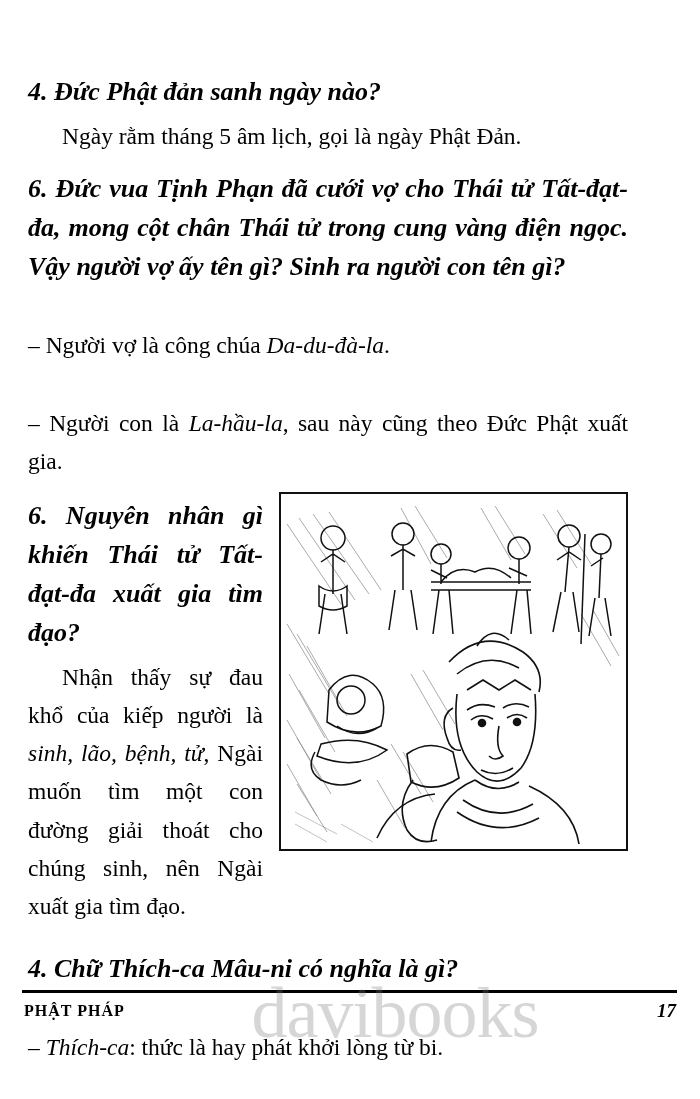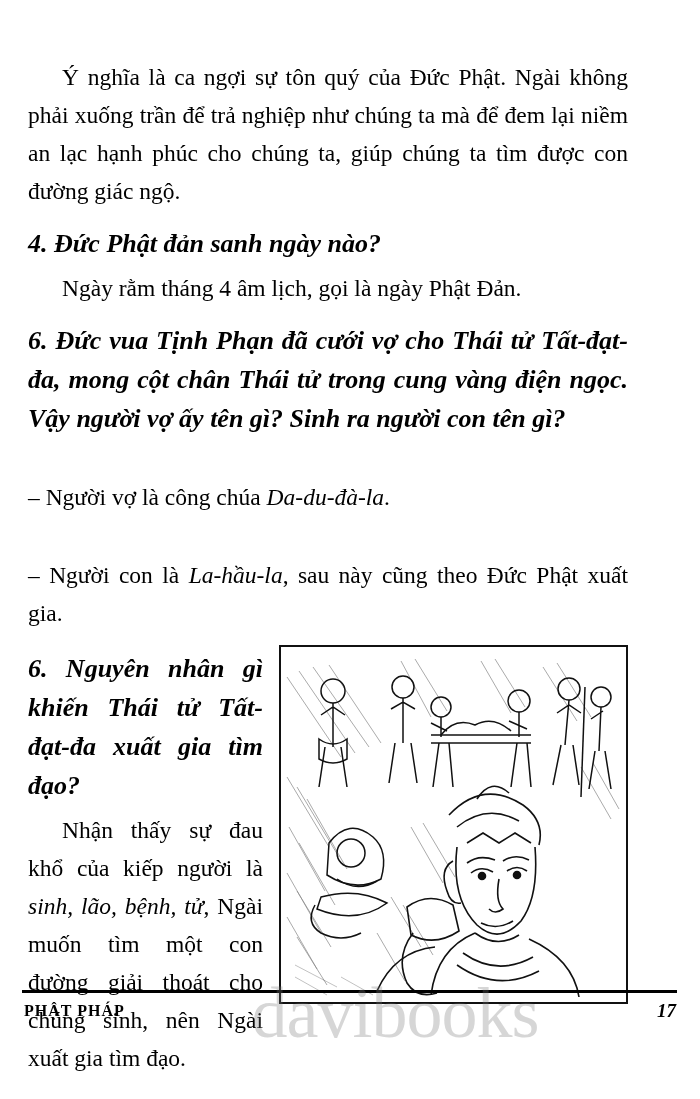--- a/index.html
+++ b/index.html
@@ -135,24 +135,23 @@
     margin-top: 6px;
   }
 </style>
 </head>
 <body>
 
 <div class="page">
 
   <div class="content">
 
-    <p class="para indent">Ý nghĩa là ca ngợi sự tôn quý của Đức Phật. Ngài không phải xuống trần để trả nghiệp như chúng ta mà để đem lại niềm an lạc hạnh phúc cho chúng ta, giúp chúng ta tìm được con đường giác ngộ.</p>
 
     <p class="q">4. Đức Phật đản sanh ngày nào?</p>
-    <p class="para indent">Ngày rằm tháng 4 âm lịch, gọi là ngày Phật Đản.</p>
+    <p class="para indent">Ngày rằm tháng 5 âm lịch, gọi là ngày Phật Đản.</p>
 
     <p class="q">6. Đức vua Tịnh Phạn đã cưới vợ cho Thái tử Tất-đạt-đa, mong cột chân Thái tử trong cung vàng điện ngọc. Vậy người vợ ấy tên gì? Sinh ra người con tên gì?</p>
 
     <p class="ans">
       <span>– Người vợ là công chúa </span><em>Da-du-đà-la</em><span>.</span>
     </p>
 
     <p class="ans hang">
       <span>– Người con là </span><em>La-hầu-la</em><span>, sau này cũng theo Đức Phật xuất gia.</span>
     </p>

